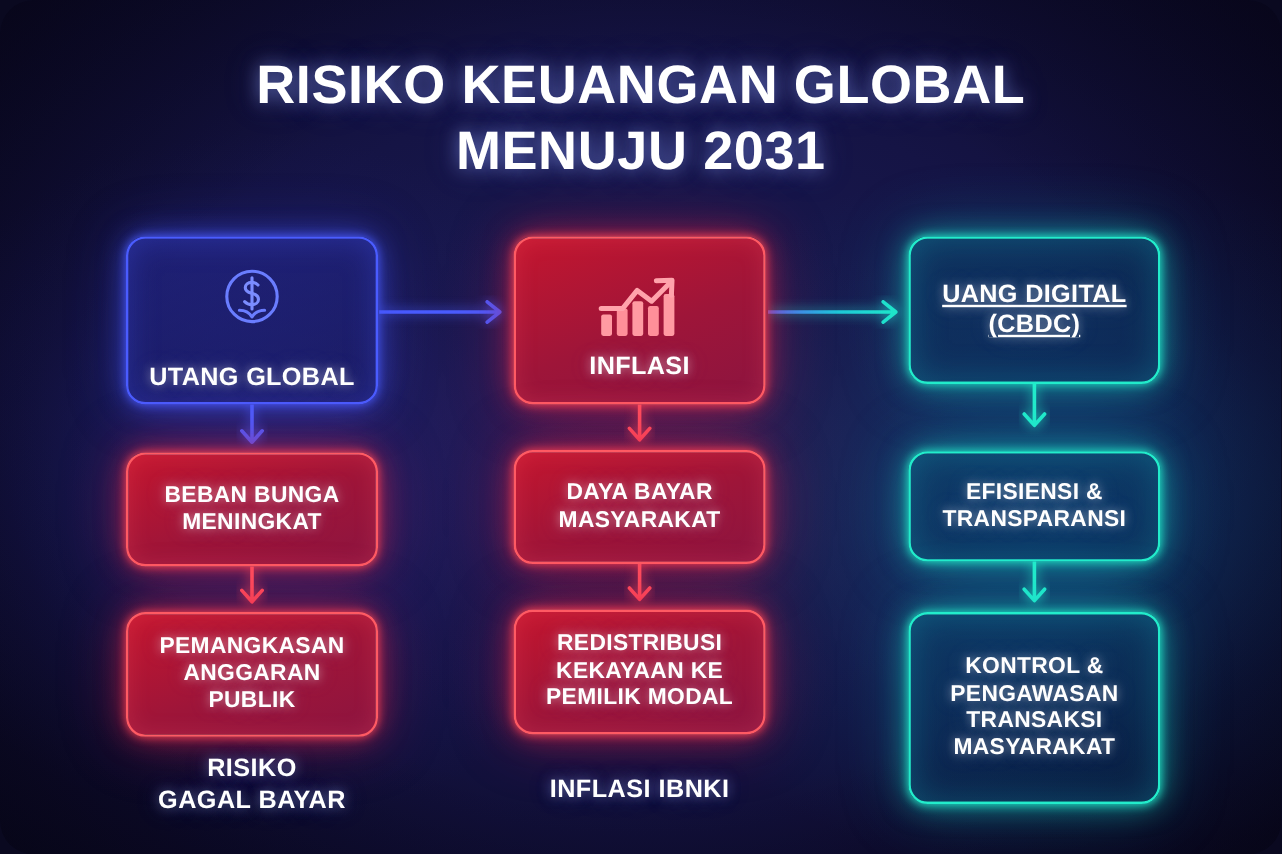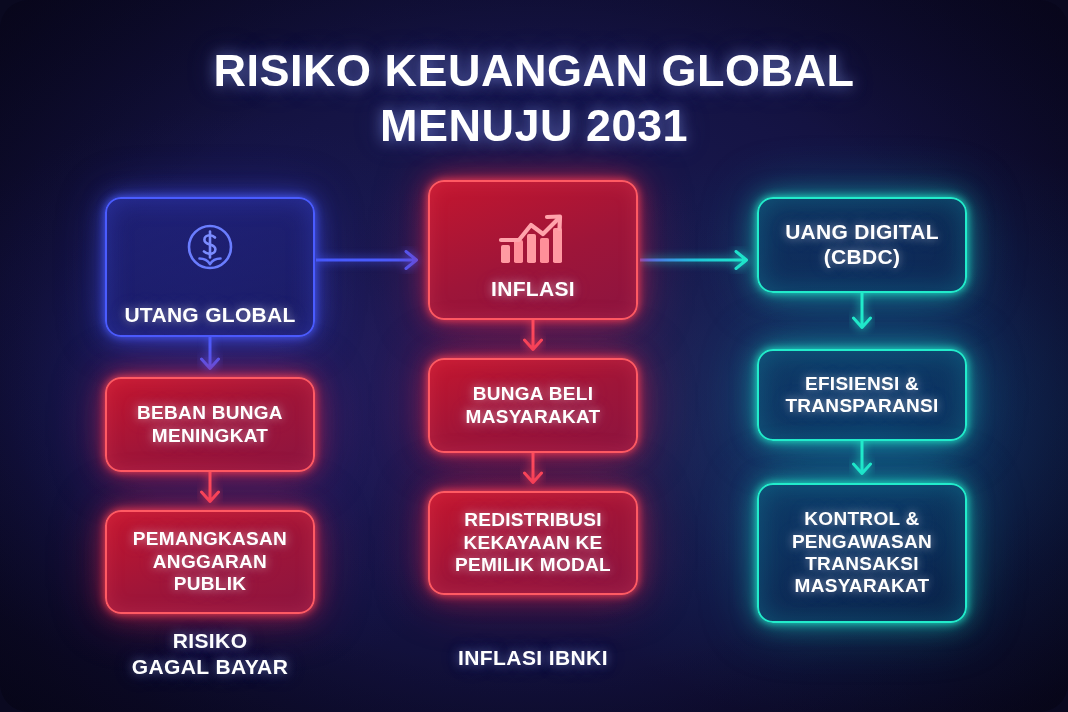--- a/index.html
+++ b/index.html
@@ -54,21 +54,21 @@
     text-shadow: 0 0 14px rgba(150,170,255,0.55), 0 0 30px rgba(90,110,230,0.3);
   }
 
   
   .column {
     position: absolute;
     width: 210px;
     z-index: 4;
   }
   #col-debt   { left: 105px;  top: 197px; }
-  #col-infl   { left: 428px;  top: 180px; }
+  #col-infl   { left: 428px;  top: 197px; }
   #col-cbdc   { left: 757px;  top: 197px; }
 
   .node {
     position: relative;
     box-sizing: border-box;
     border-radius: 16px;
     display: flex;
     flex-direction: column;
     align-items: center;
     justify-content: center;
@@ -109,25 +109,25 @@
     box-shadow:
       0 0 8px rgba(34,236,203,0.9),
       0 0 24px rgba(25,220,200,0.55),
       0 0 56px rgba(20,190,200,0.35),
       inset 0 0 28px rgba(20,150,170,0.4);
   }
 
   
   .node.r1-debt { height: 140px; gap: 24px; }
   .node.r1-infl { height: 140px; }
-  .node.r1-cbdc { height: 96px; }
+  .node.r1-cbdc { height: 123px; text-decoration: underline; }
   .node.r2      { height: 95px;  }
   .node.r2-cbdc { height: 92px; margin-top: 12px;  }
   .node.r3      { height: 104px; }
-  .node.r3-cbdc { height: 140px; }
+  .node.r3-cbdc { height: 160px; }
 
   .node.r1-debt .label,
   .node.r1-infl .label { font-size: 21px; }
   .node.r1-cbdc .label { font-size: 21px; }
   .node.r2 .label      { font-size: 19px; }
   .node.r2-cbdc .label { font-size: 19px; }
   .node.r3 .label      { font-size: 19px; }
   .node.r3-cbdc .label { font-size: 19px; }
 
   
@@ -243,21 +243,21 @@
       <div class="label">INFLASI</div>
     </div>
 
     <div class="v-arrow g-red">
       <svg width="26" height="38" viewBox="0 0 26 38">
         <path d="M13 0 V28 M4.5 20 L13 29.5 L21.5 20" stroke="#ff4d5e" stroke-width="3" fill="none" stroke-linecap="round" stroke-linejoin="round" style="filter: drop-shadow(0 0 5px rgba(255,70,90,0.95));"></path>
       </svg>
     </div>
 
     <div class="node red r2">
-      <div class="label" style="white-space:pre-line">BUNGA BELI
+      <div class="label" style="white-space:pre-line">DAYA BAYAR
 MASYARAKAT</div>
     </div>
 
     <div class="v-arrow g-red">
       <svg width="26" height="38" viewBox="0 0 26 38">
         <path d="M13 0 V28 M4.5 20 L13 29.5 L21.5 20" stroke="#ff4d5e" stroke-width="3" fill="none" stroke-linecap="round" stroke-linejoin="round" style="filter: drop-shadow(0 0 5px rgba(255,70,90,0.95));"></path>
       </svg>
     </div>
 
     <div class="node red r3">

